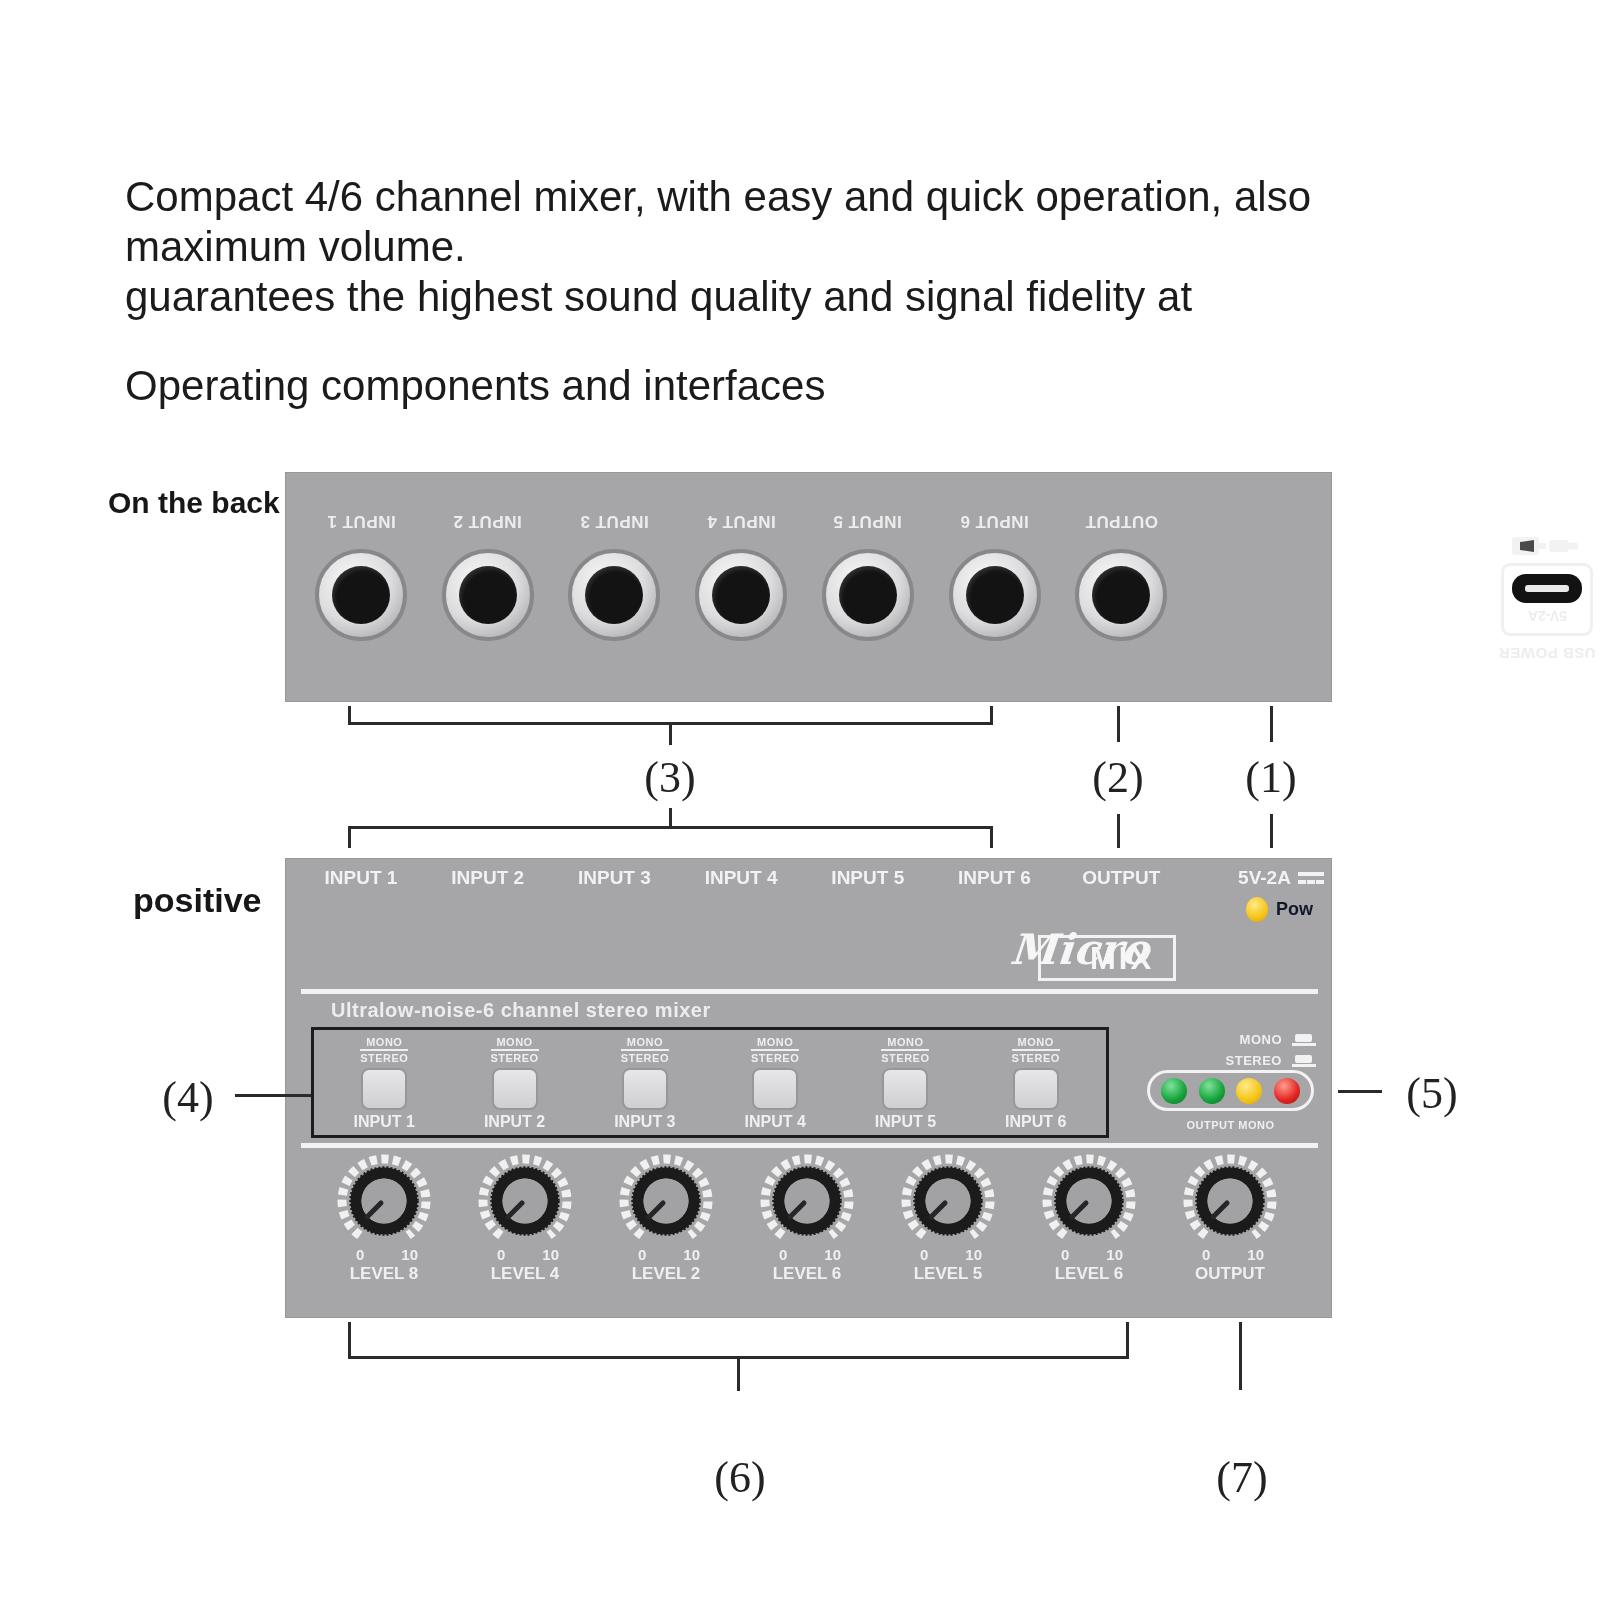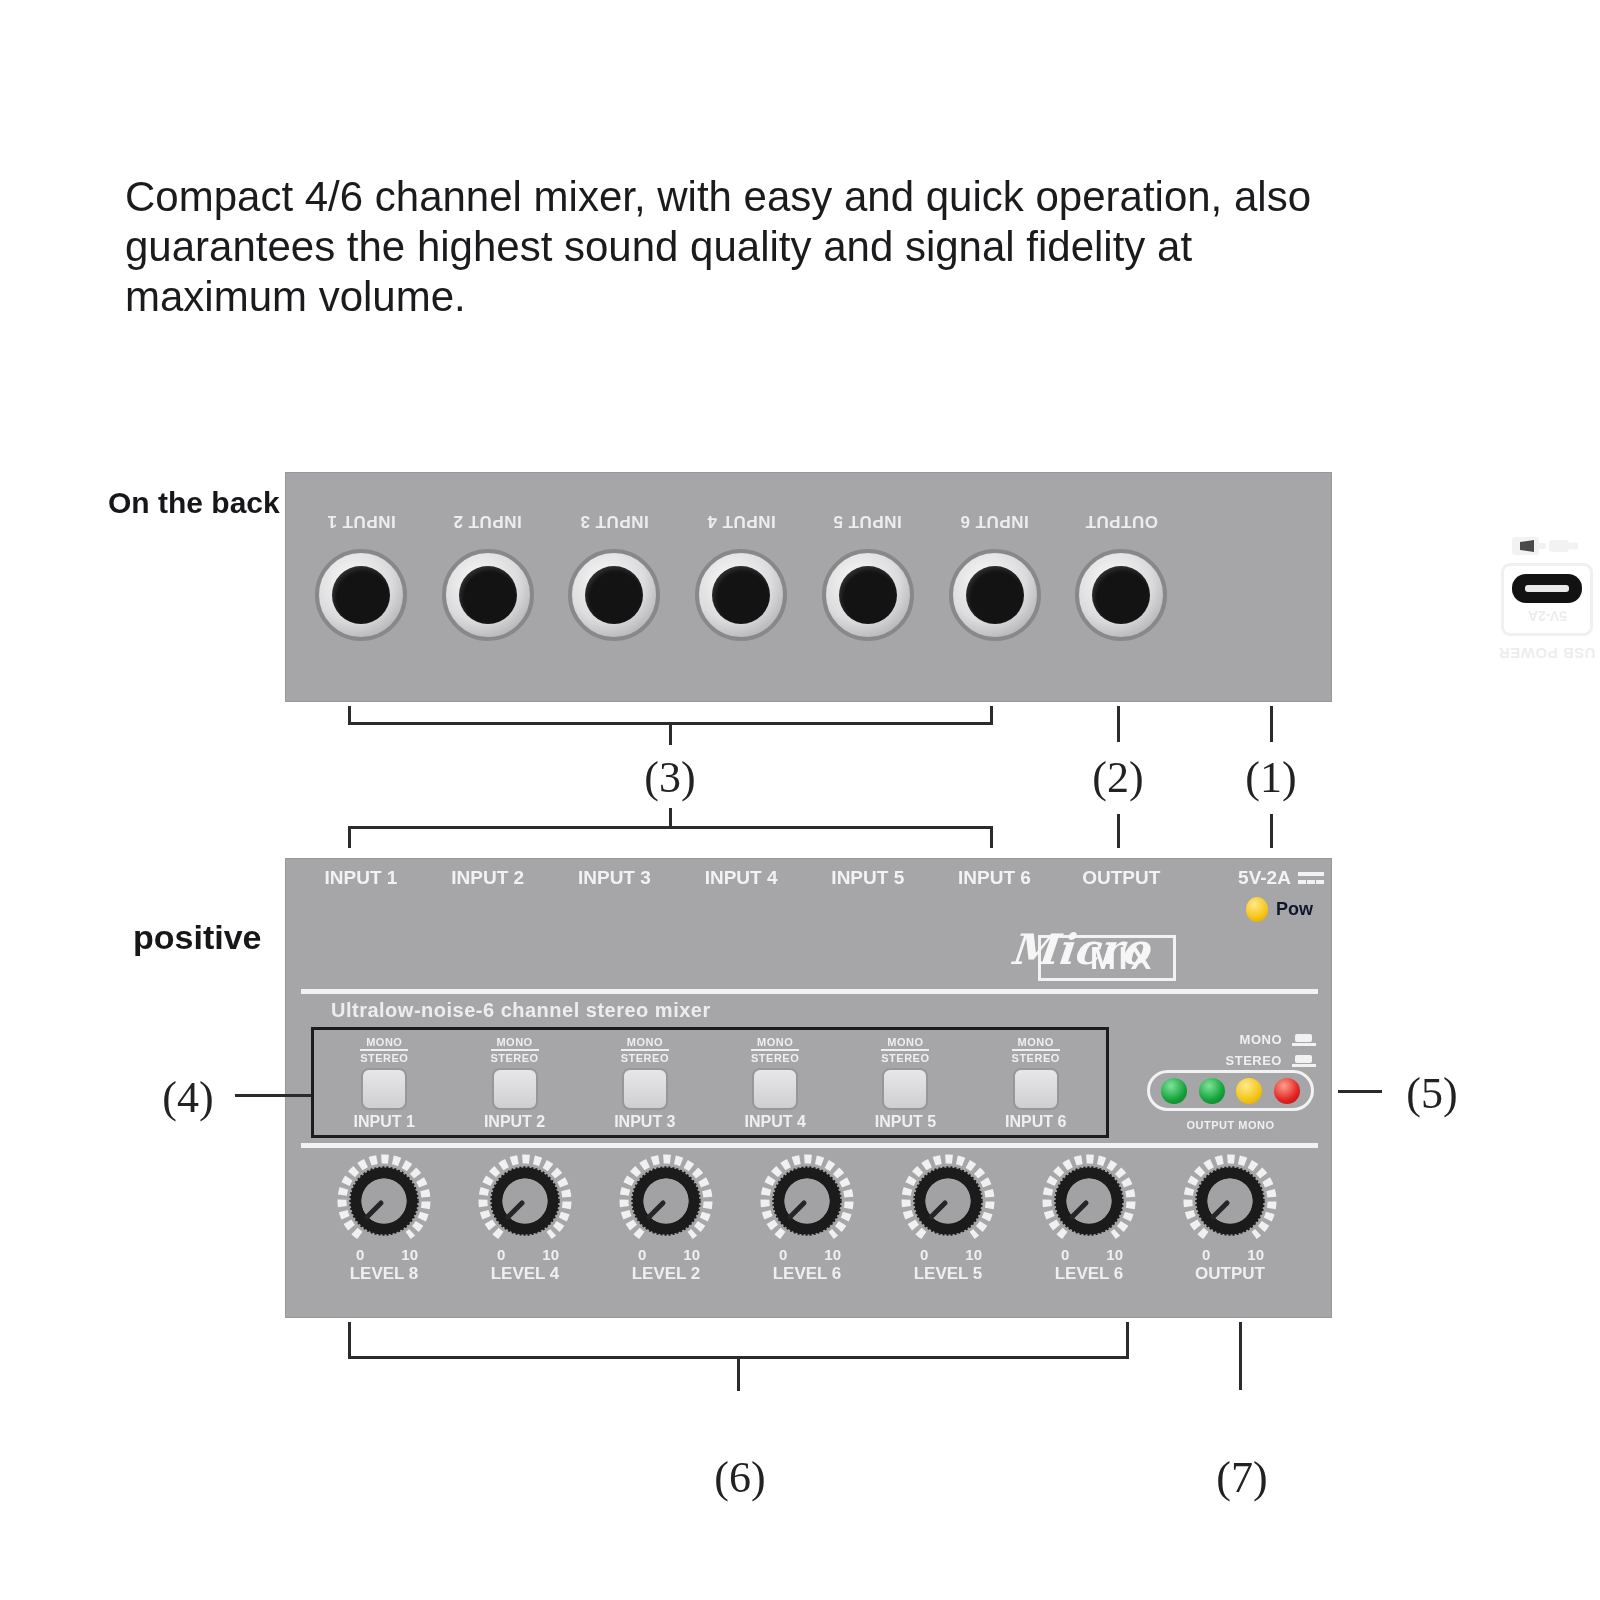--- a/index.html
+++ b/index.html
@@ -4,21 +4,21 @@
 <style>
   html,body{margin:0;padding:0;background:#ffffff;}
   .stage{position:relative;width:1600px;height:1508px;background:#ffffff;overflow:hidden;
          font-family:"Liberation Sans",sans-serif;color:#1c1c1e;}
 
   
   .intro{position:absolute;left:125px;top:172px;width:1360px;font-size:42px;line-height:50px;color:#1b1b1d;}
   .section-heading{position:absolute;left:125px;top:362px;font-size:42px;color:#1b1b1d;}
   .view-label{position:absolute;font-weight:700;color:#17171a;}
   .back-label{left:108px;top:486px;font-size:30px;}
-  .positive-label{left:133px;top:918px;font-size:34px;}
+  .positive-label{left:133px;top:881px;font-size:34px;}
 
   
   .panel{position:absolute;left:285px;width:1047px;background:#a6a6a8;border:1px solid #98989b;box-sizing:border-box;}
   .panel-back{top:472px;height:230px;}
   .panel-front{top:858px;height:460px;}
 
   
   .jack-col{position:absolute;top:38px;width:110px;left:calc(20px + var(--i) * 126.7px);
             display:flex;flex-direction:column;align-items:center;}
   .jack-label{transform:rotate(180deg);font-size:17px;font-weight:700;color:#ededee;letter-spacing:.5px;white-space:nowrap;}
@@ -100,23 +100,24 @@
              font-size:15px;font-weight:700;color:#efeff0;margin-top:-3px;}
   .knob-label{margin-top:1px;font-size:17px;font-weight:700;color:#efeff0;white-space:nowrap;}
 </style>
 </head>
 <body>
 
 <div class="stage">
 
   <div class="intro">
     <div>Compact 4/6 channel mixer, with easy and quick operation, also</div>
+    <div>maximum volume.</div>
     <div>guarantees the highest sound quality and signal fidelity at</div>
-    <div>maximum volume.</div>
   </div>
+  <div class="section-heading">Operating components and interfaces</div>
 
   <div class="view-label back-label">On the back</div>
   <div class="view-label positive-label">positive</div>
 
   <div class="panel panel-back">
     <div>
 
         <div class="jack-col" style="--i: 0;">
           <div class="jack-label">INPUT 1</div>
           <div class="jack">

